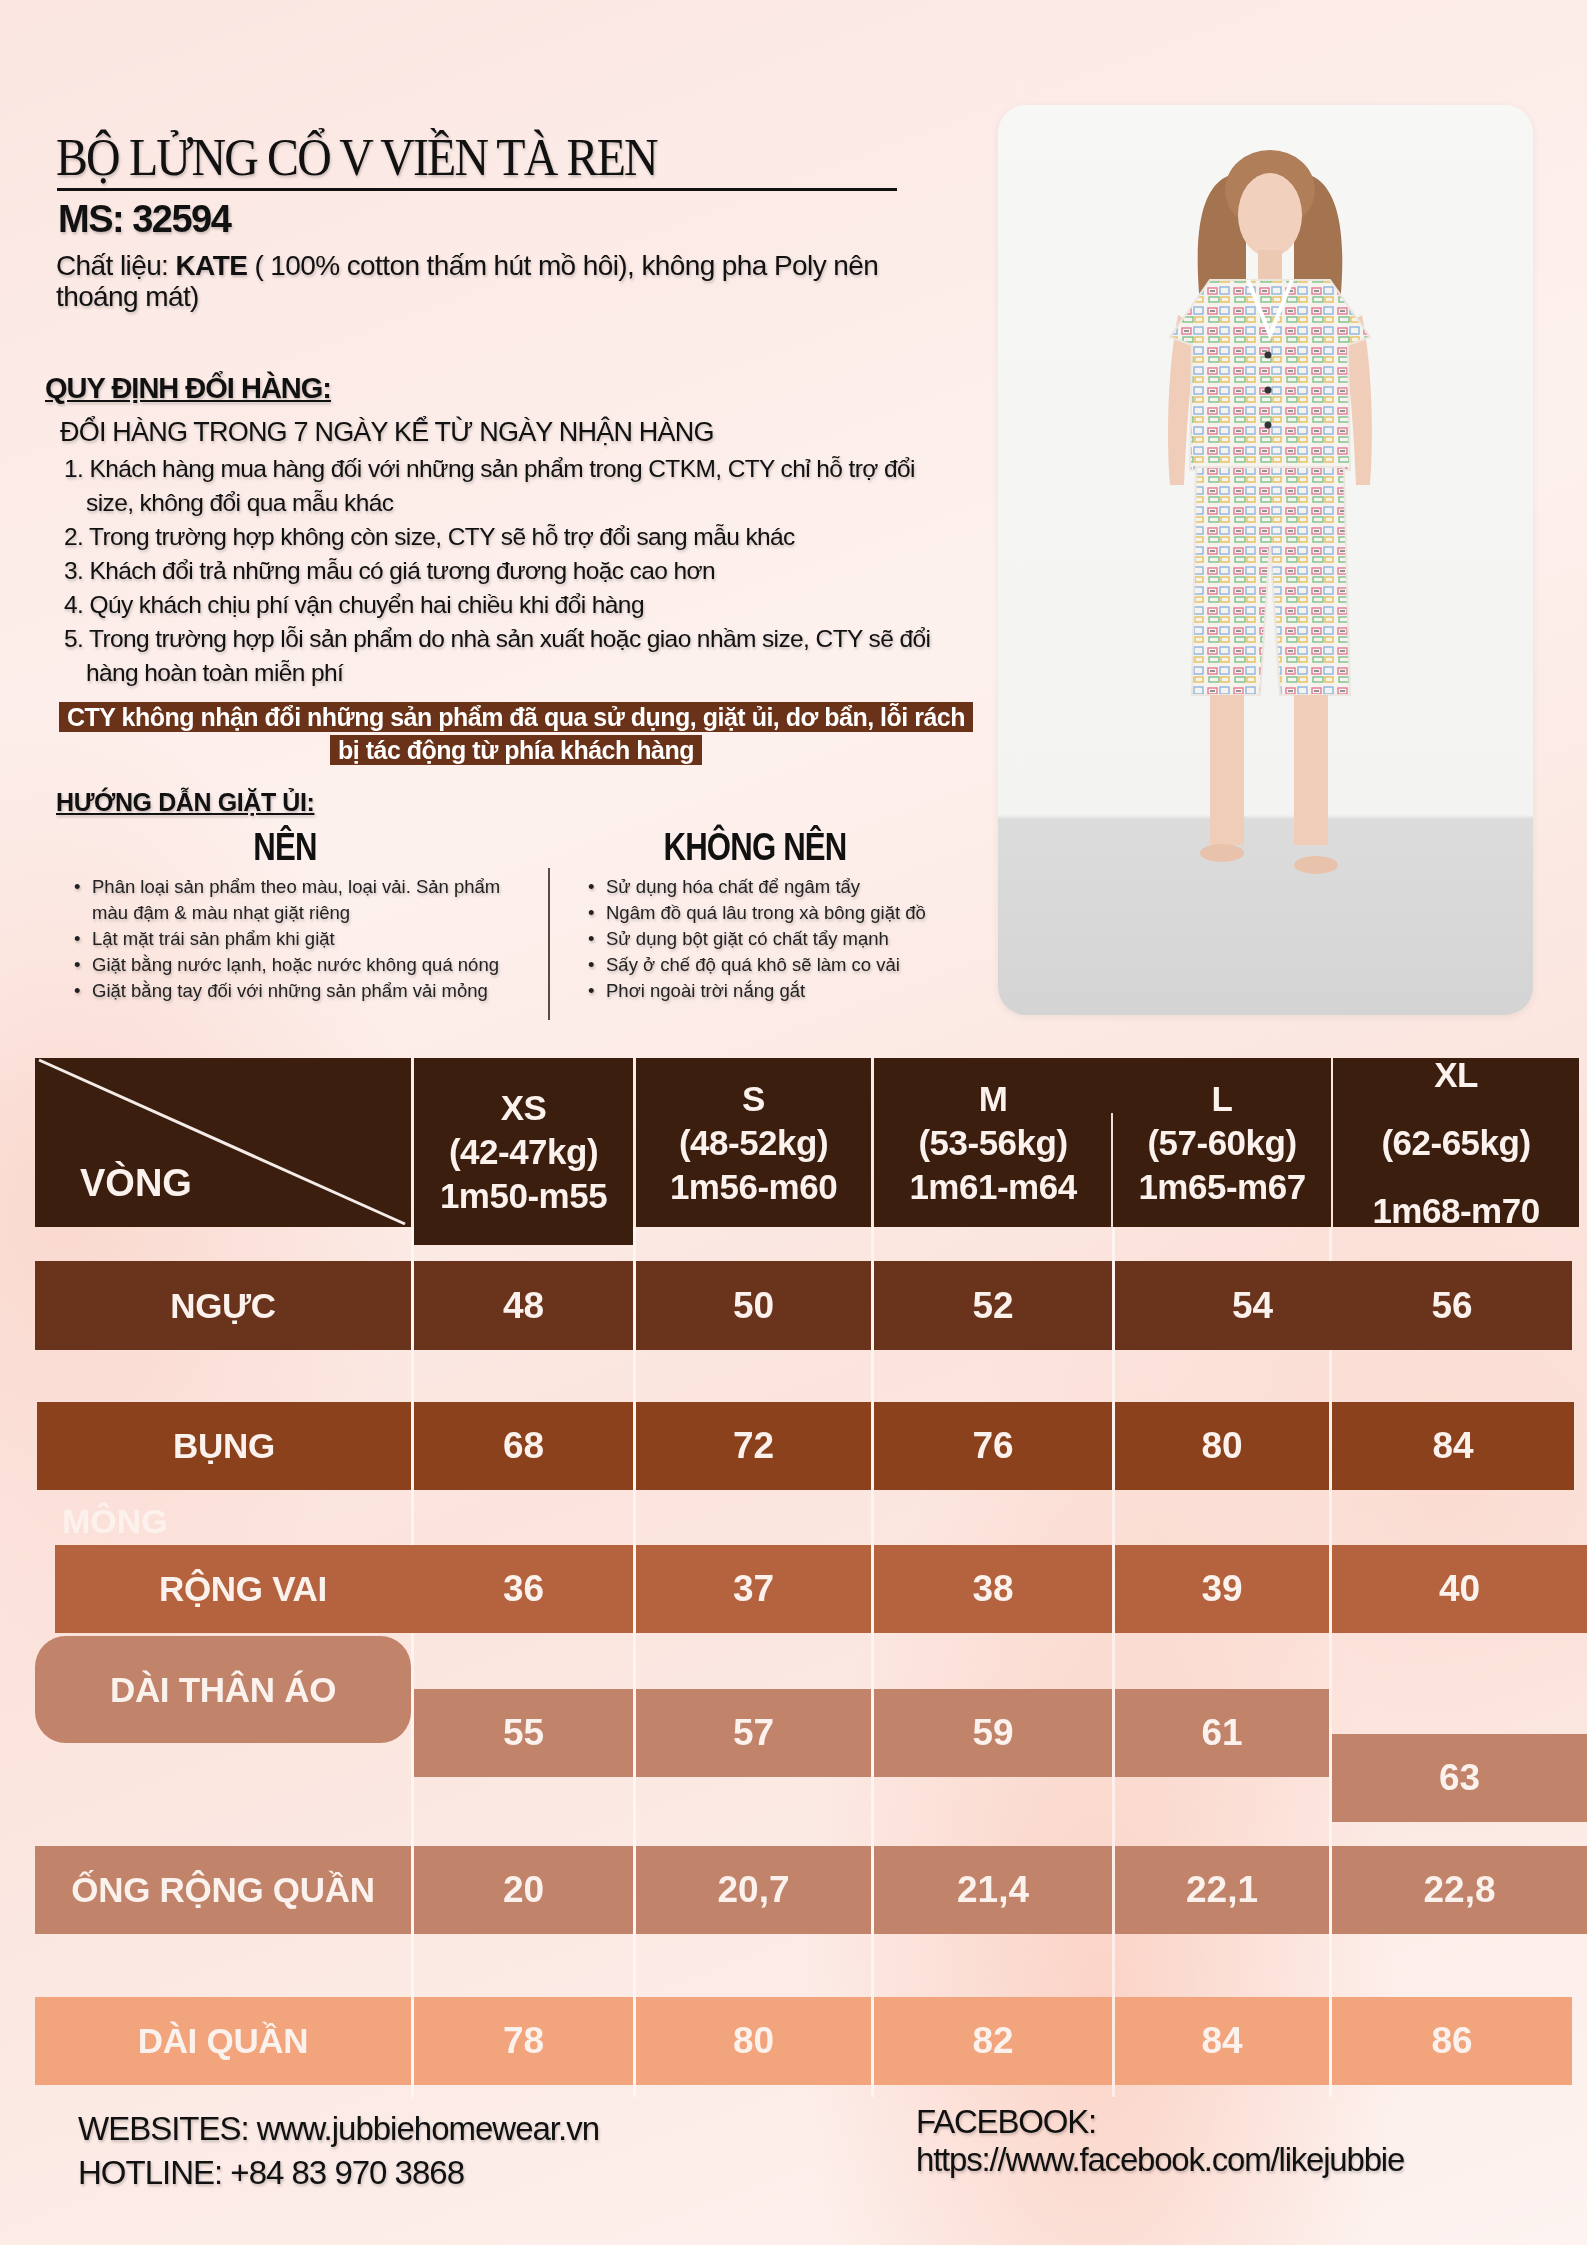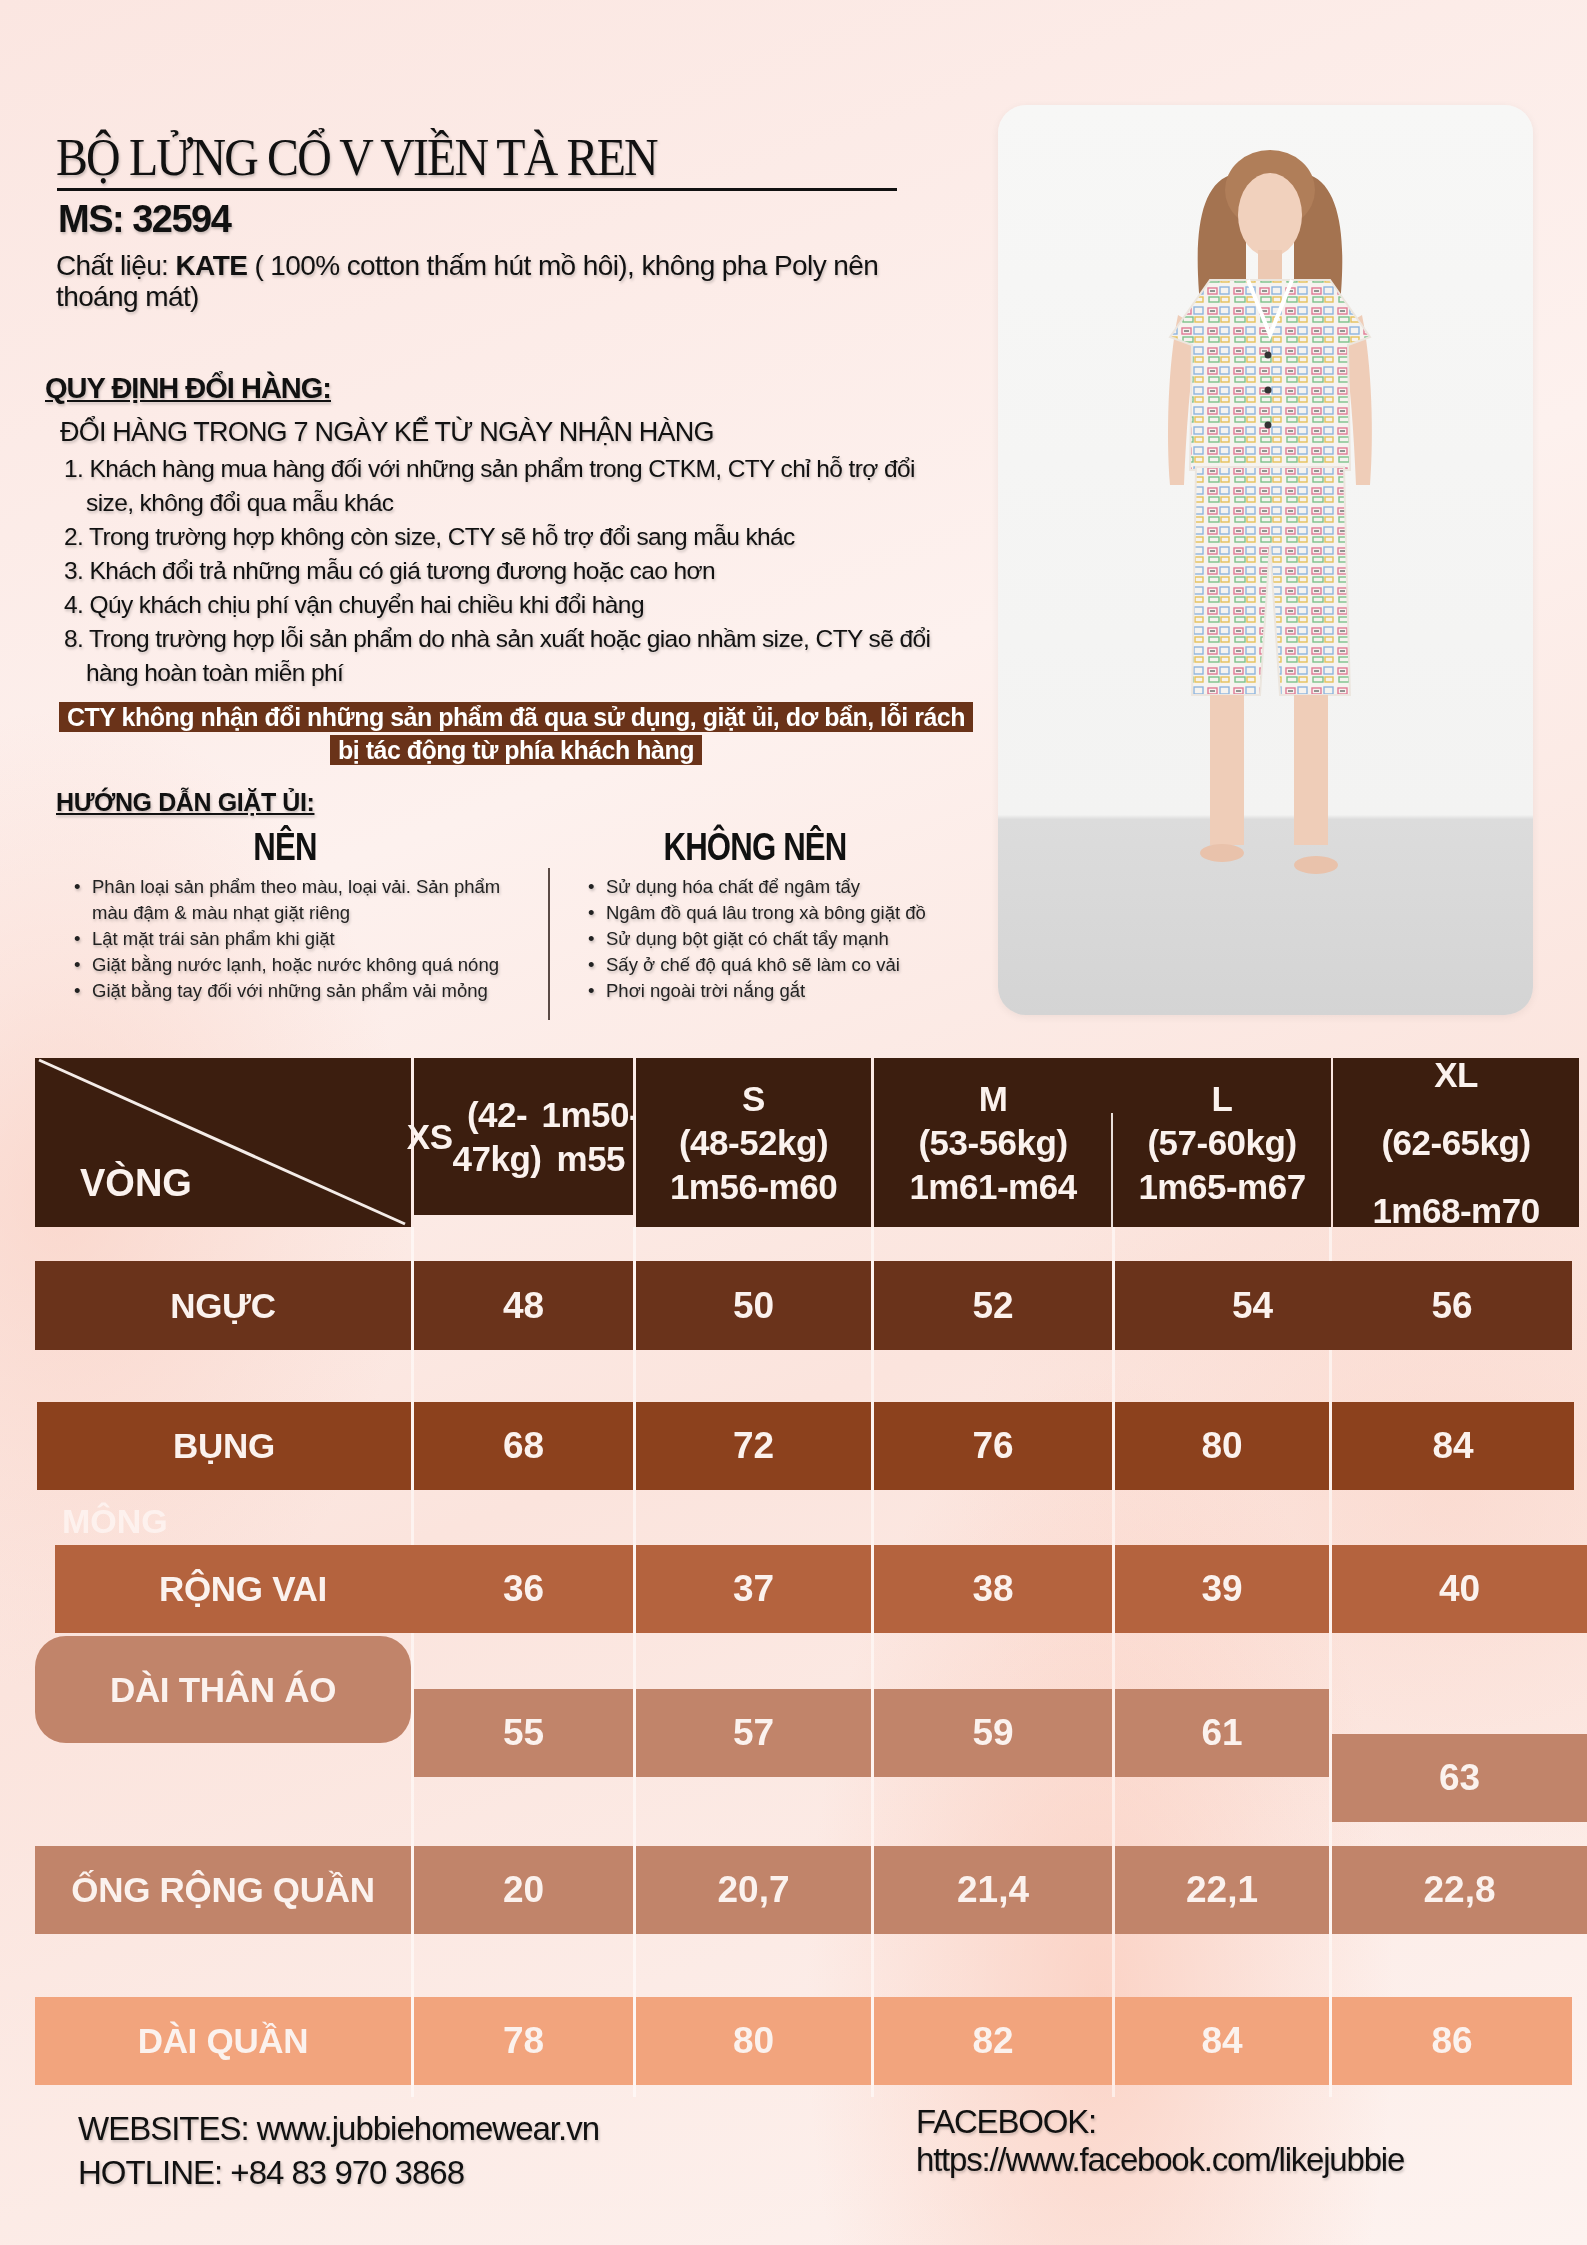--- a/index.html
+++ b/index.html
@@ -89,21 +89,21 @@
 <div class="abs code shadow">MS: 32594</div>
 <div class="abs material shadow"><span>Chất liệu: </span><b>KATE</b><span> ( 100% cotton thấm hút mồ hôi), không pha Poly nên thoáng mát)</span></div>
 
 <div class="abs policy-heading shadow">QUY ĐỊNH ĐỔI HÀNG:</div>
 <div class="abs policy-sub shadow">ĐỔI HÀNG TRONG 7 NGÀY KỂ TỪ NGÀY NHẬN HÀNG</div>
 <ol class="abs policy-list shadow">
   <li>1. Khách hàng mua hàng đối với những sản phẩm trong CTKM, CTY chỉ hỗ trợ đổi size, không đổi qua mẫu khác</li>
   <li>2. Trong trường hợp không còn size, CTY sẽ hỗ trợ đổi sang mẫu khác</li>
   <li>3. Khách đổi trả những mẫu có giá tương đương hoặc cao hơn</li>
   <li>4.  Qúy khách chịu phí vận chuyển hai chiều khi đổi hàng</li>
-  <li>8. Trong trường hợp lỗi sản phẩm do nhà sản xuất hoặc giao nhầm size, CTY sẽ đổi hàng hoàn toàn miễn phí</li>
+  <li>5. Trong trường hợp lỗi sản phẩm do nhà sản xuất hoặc giao nhầm size, CTY sẽ đổi hàng hoàn toàn miễn phí</li>
 </ol>
 <div class="abs notice"><span>CTY không nhận đổi những sản phẩm đã qua sử dụng, giặt ủi, dơ bẩn, lỗi rách bị tác động từ phía khách hàng</span></div>
 
 <div class="abs care-heading shadow">HƯỚNG DẪN GIẶT ỦI:</div>
 <div class="abs care-col-title care-do-title">NÊN</div>
 <div class="abs care-col-title care-dont-title">KHÔNG NÊN</div>
 <ul class="abs care-list care-do shadow">
   <li>Phân loại sản phẩm theo màu, loại vải. Sản phẩm màu đậm &amp; màu nhạt giặt riêng</li>
   <li>Lật mặt trái sản phẩm khi giặt</li>
   <li>Giặt bằng nước lạnh, hoặc nước không quá nóng</li>
@@ -164,21 +164,21 @@
   <div class="vline" style="left:1112px; top:1227px; height:870px;"></div>
   <div class="vline" style="left:1329px; top:1227px; height:870px;"></div>
 
   <div class="tcell hdr corner" style="left:35px; top:1058px; width:376px; height:169px;">
     <svg width="376" height="169">
       <line x1="4" y1="2" x2="370" y2="166" stroke="#f4ece8" stroke-width="3"></line>
     </svg>
     <span class="vong">VÒNG</span>
   </div>
 
-  <div class="tcell hdr hdr-cell" style="left:414px; top:1058px; width:219px; height:157px; flex-direction:row;">
+  <div class="tcell hdr hdr-cell" style="left:414px; top:1058px; width:219px; height:187px; flex-direction:column;">
     <div>XS</div>
     <div>(42-47kg)</div>
     <div>1m50-m55</div>
   </div>
   <div class="tcell hdr hdr-cell" style="left:636px; top:1058px; width:235px; height:169px; flex-direction:column;">
     <div>S</div>
     <div>(48-52kg)</div>
     <div>1m56-m60</div>
   </div>
   <div class="tcell hdr hdr-cell" style="left:874px; top:1058px; width:457px; height:169px;"></div>

